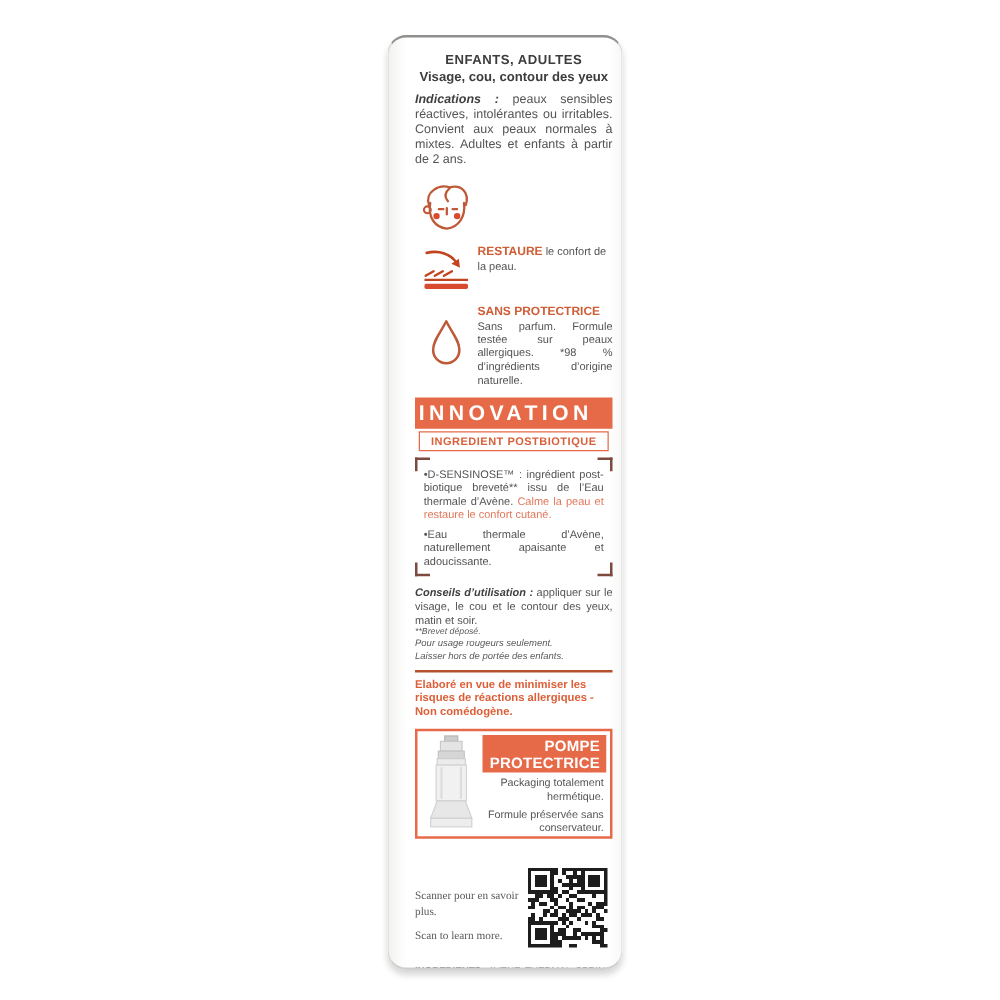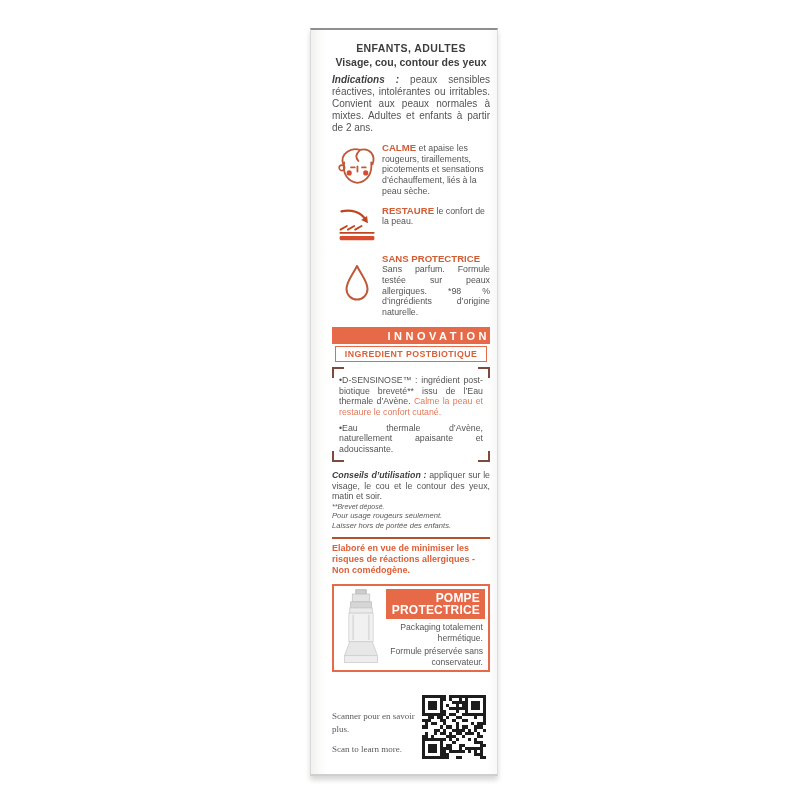--- a/index.html
+++ b/index.html
@@ -4,34 +4,34 @@
 <style>
   html,body{margin:0;padding:0;background:#ffffff;width:800px;height:800px;
     font-family:"Liberation Sans",sans-serif;-webkit-font-smoothing:antialiased;}
   .stage{position:relative;width:800px;height:800px;background:#fff;overflow:hidden;}
 
   
   .package{position:absolute;left:310px;top:28px;width:188px;height:748px;
     background:linear-gradient(90deg,#f1f1f0 0px,#fbfbfa 9px,#ffffff 16px,#ffffff 176px,#f6f6f5 188px);
     border-top:2px solid #8f8f8d;border-left:1px solid #d9d9d7;border-right:1px solid #dedddb;
     border-bottom:2px solid #cfcfcd;box-shadow:0 4px 5px rgba(0,0,0,.16);
-    box-sizing:border-box;padding:10px 7px 0 21px;overflow:hidden;color:#4e4e4e;}
+    box-sizing:border-box;padding:10px 7px 0 21px;overflow:hidden;color:#4e4e4e;border-radius:15px;}
 
   .audience{font-size:10.5px;font-weight:bold;color:#3d3d3d;text-align:center;letter-spacing:.4px;margin-top:2px;}
   .zone{font-size:10.5px;font-weight:bold;color:#3d3d3d;text-align:center;margin-top:2px;}
   .indications{font-size:10px;line-height:1.2;text-align:justify;margin-top:6px;color:#545454;}
   .indications .lead{font-weight:bold;font-style:italic;color:#3f3f3f;}
 
   .benefit{display:flex;margin-top:8px;align-items:flex-start;}
   .benefit .icon{flex:0 0 50px;display:flex;justify-content:center;padding-top:2px;}
   .benefit .btxt{flex:1;font-size:8.8px;line-height:1.22;color:#545454;}
   .bhead{color:#cf5d36;font-weight:bold;font-size:9.6px;}
 
-  .innov-band{margin-top:9px;background:#e76a48;color:#fff;text-align:right;
-    font-weight:bold;font-size:11px;letter-spacing:3.5px;padding:3px 0 2px 3px;}
+  .innov-band{margin-top:9px;background:#e76a48;color:#fff;text-align:left;
+    font-weight:bold;font-size:17px;letter-spacing:3.5px;padding:3px 0 2px 3px;}
   .innov-sub{margin:2px 3px 0 3px;border:1.5px solid #e76a48;color:#d9603a;text-align:center;
     font-weight:bold;font-size:8.8px;letter-spacing:.4px;padding:2px 0;}
 
   .bracket-box{position:relative;margin-top:5px;padding:8px 7px 7px 7px;}
   .bracket-box .corner{position:absolute;width:10px;height:9px;border:0 solid #7d4a3e;}
   .corner.tl{left:0;top:0;border-left-width:2px;border-top-width:2px;}
   .corner.tr{right:0;top:0;border-right-width:2px;border-top-width:2px;}
   .corner.bl{left:0;bottom:0;border-left-width:2px;border-bottom-width:2px;}
   .corner.br{right:0;bottom:0;border-right-width:2px;border-bottom-width:2px;}
   .bracket-box p{margin:0;font-size:8.8px;line-height:1.22;text-align:justify;color:#545454;}
@@ -80,21 +80,20 @@
           <path d="M9 21 C5 9 18 2.5 27 5.5 C38 2.5 44.5 11 41 21"></path>
           <path d="M10 19 C8 32 14 40 24.5 41.5 C35 40 41 31 39.5 19"></path>
           <path d="M27 6 C22.5 10 22.5 14 25.5 17.5"></path>
           <circle cx="7.5" cy="25" r="3" stroke-width="1.8"></circle>
           <path d="M17.5 24.5 h4 M29.5 24.5 h4"></path>
           <path d="M24.5 23.5 v5.5"></path>
           <circle cx="15.5" cy="30.5" r="2.8" fill="#d84b2f" stroke="none"></circle>
           <circle cx="33.5" cy="30.5" r="2.8" fill="#d84b2f" stroke="none"></circle>
         </svg>
       </div>
-      <div class="btxt"><span class="bhead">CALME</span><span> et apaise les rougeurs, tiraillements, picotements et sensations d’échauffement, liés à la peau sèche.</span></div>
     </div>
 
     <div class="benefit">
       <div class="icon">
         <svg width="44" height="38" viewBox="0 0 48 40" fill="none">
           <path d="M7 4 C18 1.5 28 5 33 12.5" stroke="#c2441f" stroke-width="2.4" fill="none" stroke-linecap="round"></path>
           <polygon points="36,17 28.5,13.5 35,9" fill="#c2441f"></polygon>
           <g stroke="#c2441f" stroke-width="2" stroke-linecap="round">
             <path d="M6 24 L13 20"></path>
               <path d="M14 24 L21 20"></path>

